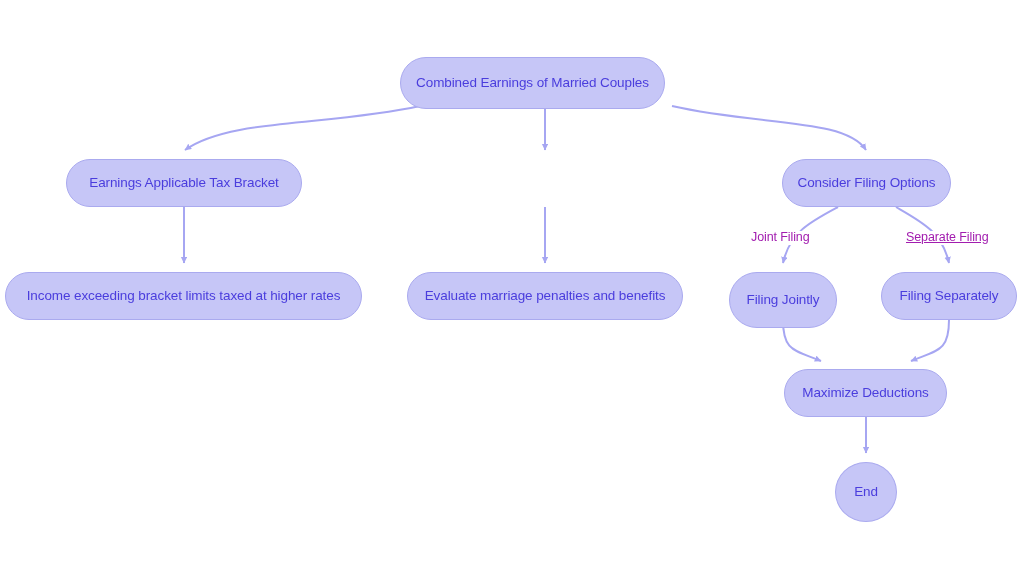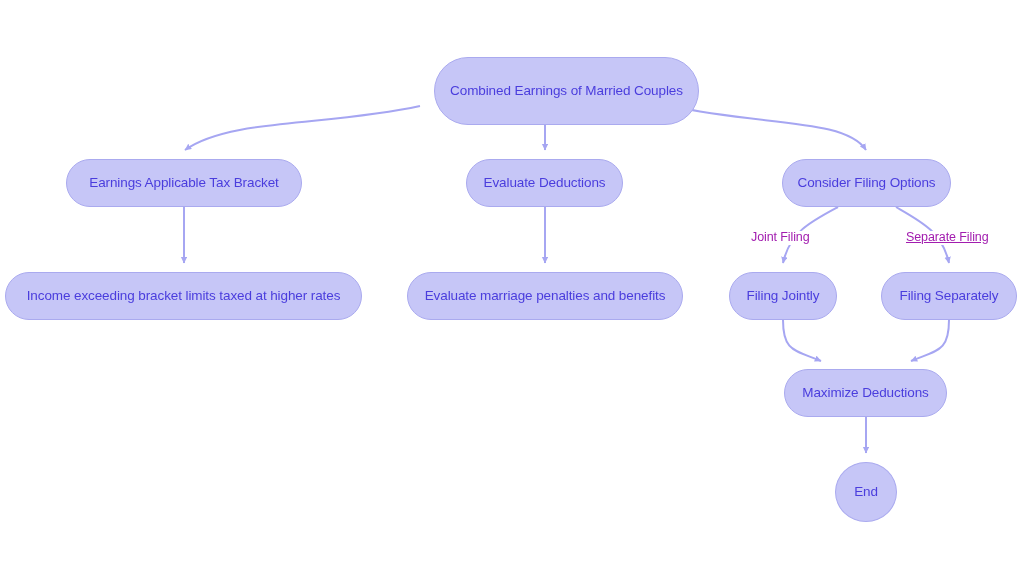--- a/index.html
+++ b/index.html
@@ -87,45 +87,42 @@
 
     <path d="M 896,207 C 922,222 942,232 949,263" fill="none" stroke="#a6a6f2" stroke-width="2" marker-end="url(#arrow)"></path>
 
     <path d="M 783,320 C 783,352 795,350 821,361" fill="none" stroke="#a6a6f2" stroke-width="2" marker-end="url(#arrow)"></path>
 
     <path d="M 949,320 C 949,352 937,350 911,361" fill="none" stroke="#a6a6f2" stroke-width="2" marker-end="url(#arrow)"></path>
 
     <path d="M 866,417 L 866,453" fill="none" stroke="#a6a6f2" stroke-width="2" marker-end="url(#arrow)"></path>
   </svg>
 
-  <div class="node stadium" style="left:434px; top:57px; width:265px; height:68px;">
+  <div class="node stadium" style="left:400px; top:57px; width:265px; height:52px;">
     <span>Combined Earnings of Married Couples</span>
   </div>
 
   <div class="node stadium" style="left:66px; top:159px; width:236px; height:48px;">
     <span>Earnings Applicable Tax Bracket</span>
   </div>
 
-  <div class="node stadium" style="left:466px; top:159px; width:157px; height:48px;">
-    <span>Evaluate Deductions</span>
-  </div>
 
   <div class="node stadium" style="left:782px; top:159px; width:169px; height:48px;">
     <span>Consider Filing Options</span>
   </div>
 
   <div class="node stadium" style="left:5px; top:272px; width:357px; height:48px;">
     <span>Income exceeding bracket limits taxed at higher rates</span>
   </div>
 
   <div class="node stadium" style="left:407px; top:272px; width:276px; height:48px;">
     <span>Evaluate marriage penalties and benefits</span>
   </div>
 
-  <div class="node stadium" style="left:729px; top:272px; width:108px; height:48px;">
+  <div class="node stadium" style="left:729px; top:272px; width:108px; height:56px;">
     <span>Filing Jointly</span>
   </div>
 
   <div class="node stadium" style="left:881px; top:272px; width:136px; height:48px;">
     <span>Filing Separately</span>
   </div>
 
   <div class="node stadium" style="left:784px; top:369px; width:163px; height:48px;">
     <span>Maximize Deductions</span>
   </div>

